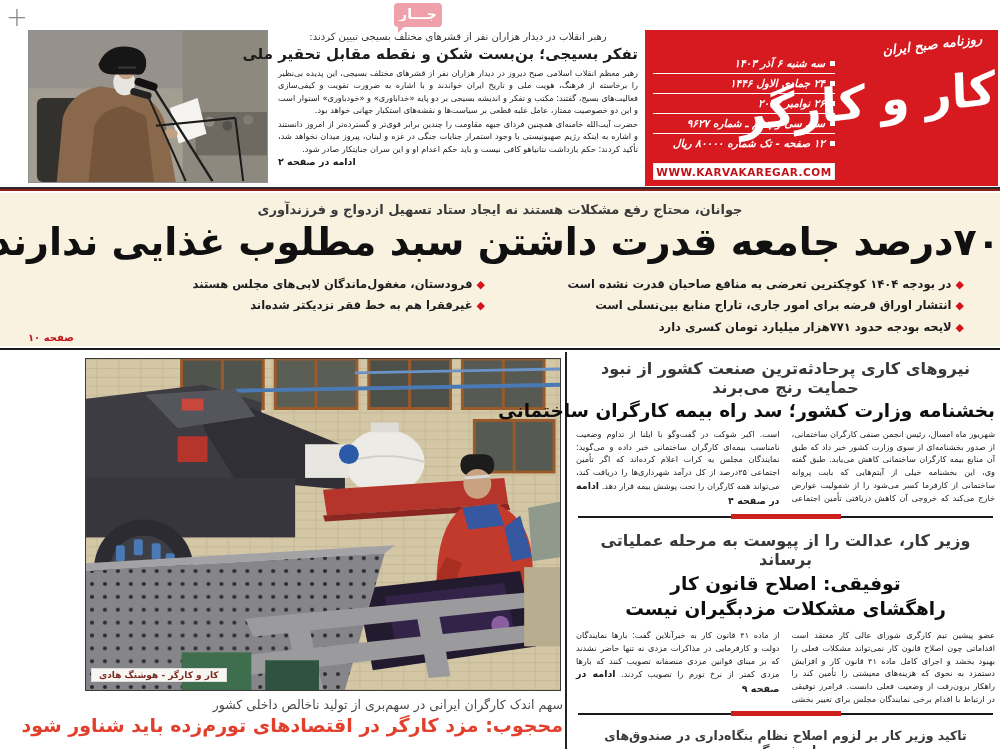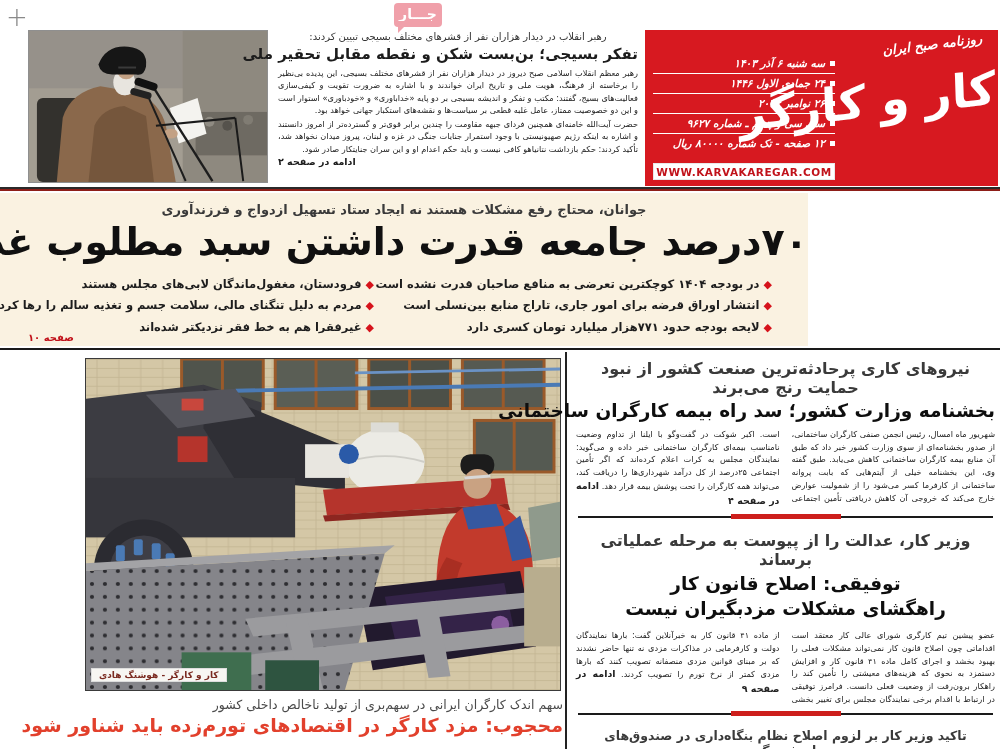--- a/index.html
+++ b/index.html
@@ -64,21 +64,21 @@
   .lead-body { font-size:8.2px; line-height:1.52; text-align:justify; color:#222; }
   .lead-body p + p { margin-top:1px; }
   .lead-continued { float:left; font-size:9.5px; font-weight:bold; margin-top:1px; }
 
   
   .header-rule { position:absolute; left:0; top:187px; width:1000px; height:4px;
     background:linear-gradient(#2a2a2a 0 45%, #8e1e18 45% 100%); }
 
   
   .main-story {
-    position:absolute; left:0; top:193px; width:808px; height:153px;
+    position:absolute; left:0; top:193px; width:1000px; height:153px;
     background:#faf2e1; direction:rtl; overflow:hidden;
   }
   .main-kicker { text-align:center; font-size:13px; font-weight:bold; color:#3a3a3a; margin-top:9px; }
   .main-headline {
     text-align:center; font-size:38px; font-weight:bold; color:#101010;
     letter-spacing:-1.5px; margin-top:3px; white-space:nowrap;
   }
   .main-bullets {
     display:flex; direction:rtl; gap:30px; margin:10px 36px 0 36px;
   }
@@ -198,21 +198,20 @@
     <div class="main-kicker">جوانان، محتاج رفع مشکلات هستند نه ایجاد ستاد تسهیل ازدواج و فرزندآوری</div>
     <div class="main-headline">۷۰درصد جامعه قدرت داشتن سبد مطلوب غذایی ندارند</div>
     <div class="main-bullets">
       <div class="bullet-col">
         <div class="bullet-line"><span class="diamond">◆</span><span>در بودجه ۱۴۰۴ کوچکترین تعرضی به منافع صاحبان قدرت نشده است</span></div>
         <div class="bullet-line"><span class="diamond">◆</span><span>انتشار اوراق قرضه برای امور جاری، تاراج منابع بین‌نسلی است</span></div>
         <div class="bullet-line"><span class="diamond">◆</span><span>لایحه بودجه حدود ۷۷۱هزار میلیارد تومان کسری دارد</span></div>
       </div>
       <div class="bullet-col">
         <div class="bullet-line"><span class="diamond">◆</span><span>فرودستان، مغفول‌ماندگان لابی‌های مجلس هستند</span></div>
-        <div class="bullet-line"><span class="diamond">◆</span><span>مردم به دلیل تنگنای مالی، سلامت جسم و تغذیه سالم را رها کرده‌اند</span></div>
         <div class="bullet-line"><span class="diamond">◆</span><span>غیرفقرا هم به خط فقر نزدیکتر شده‌اند</span></div>
       </div>
     </div>
     <div class="main-pageref">صفحه ۱۰</div>
   </div>
 
   <div class="mid-rule"></div>
   <div class="divider-v"></div>
 
   <div class="factory-photo">

